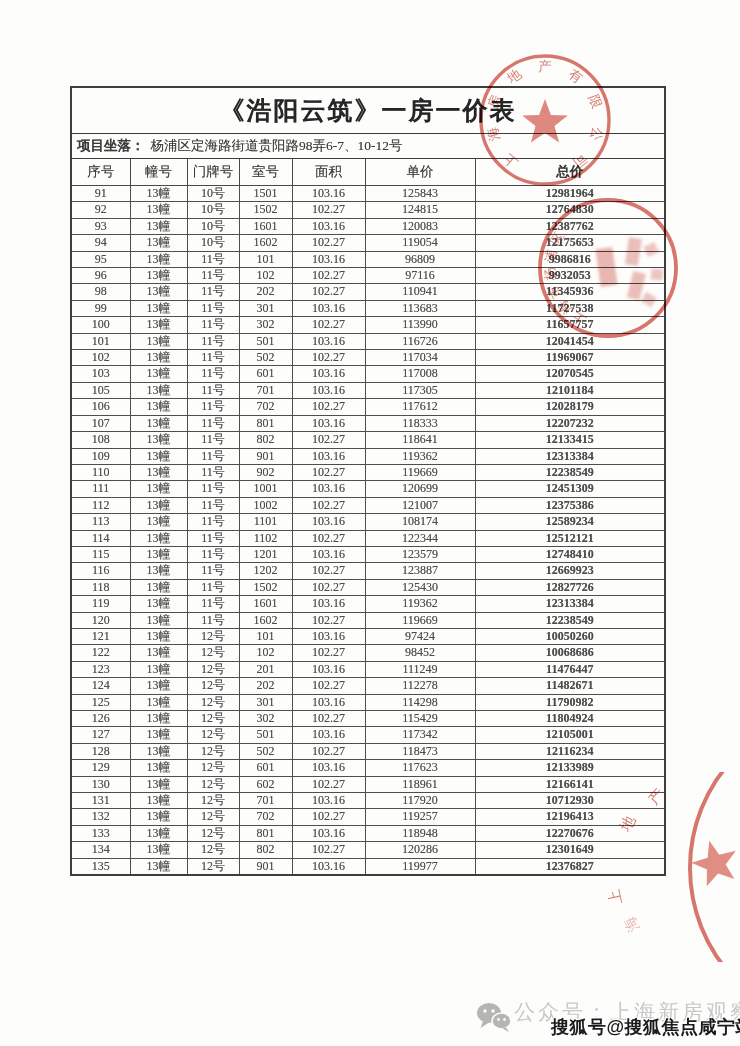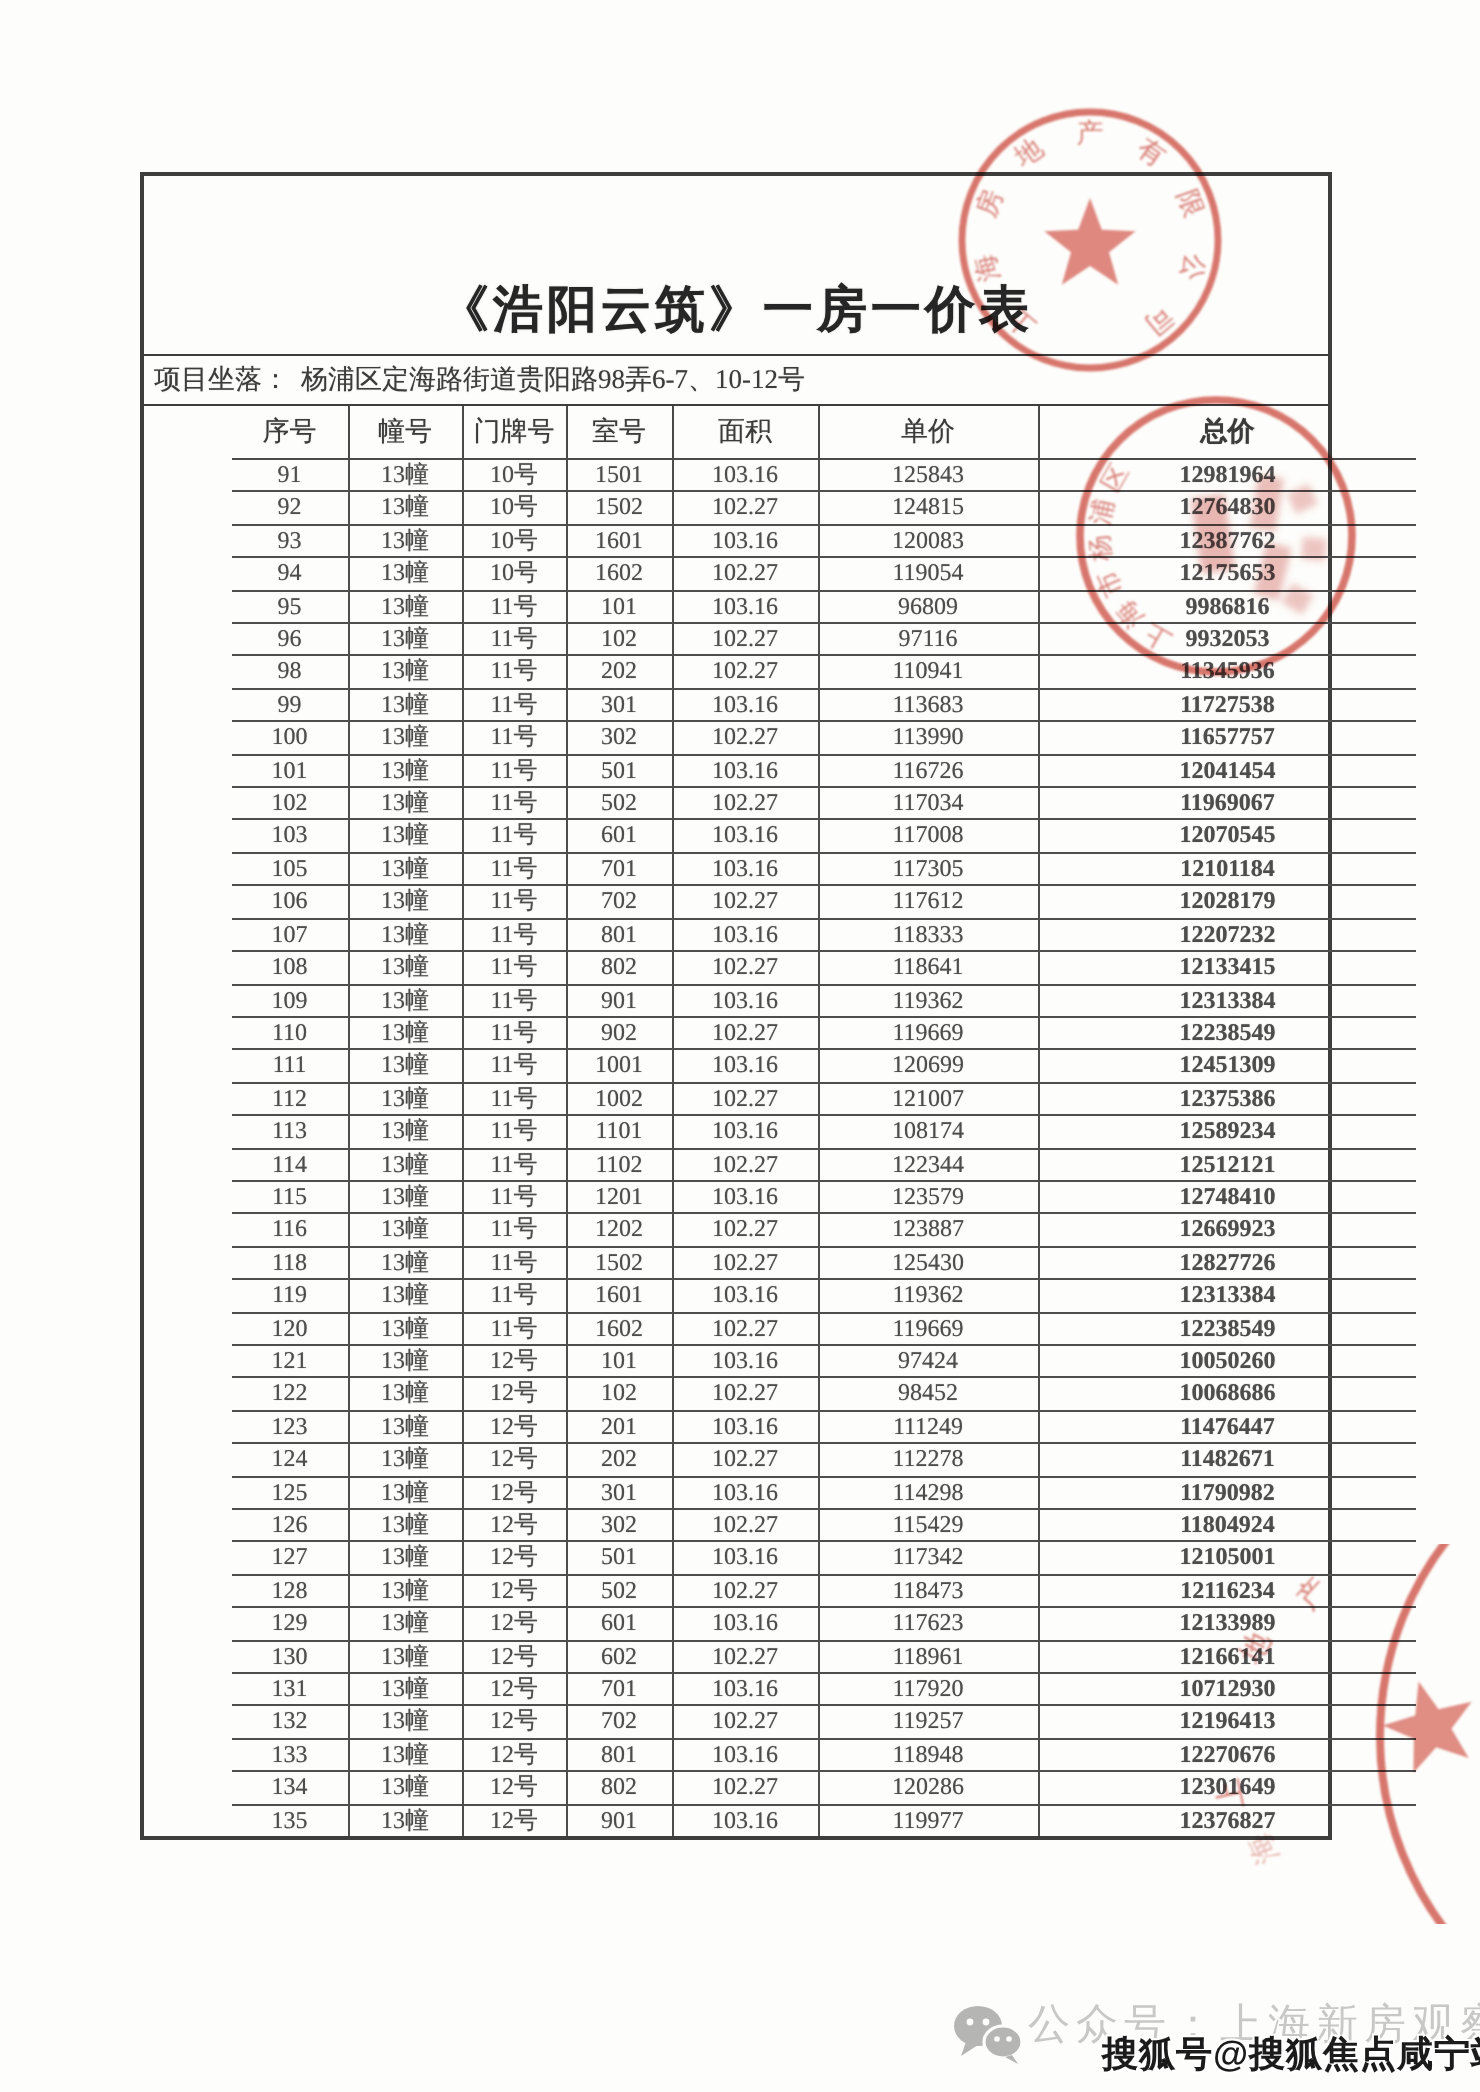--- a/index.html
+++ b/index.html
@@ -11,31 +11,30 @@
   
   .sheet{
     position:absolute;left:70px;top:86px;width:592px;
     border:2px solid #3e3e3e;background:transparent;
   }
   .title-row{
     height:45px;border-bottom:1.6px solid #3e3e3e;
     display:flex;align-items:center;justify-content:center;
     font-size:25px;font-weight:bold;color:#262626;letter-spacing:2px;
     text-shadow:0 0 .6px rgba(40,40,40,.5);
-    margin-top:44px;
   }
   .loc-row{
     height:24px;border-bottom:1.6px solid #3e3e3e;
     display:flex;align-items:center;
     font-size:13.5px;color:#3c3c3c;padding-left:5px;
     text-shadow:0 0 .5px rgba(60,60,60,.5);
   }
-  .loc-row .lbl{margin-right:6px;}
+  .loc-row .lbl{margin-right:6px;font-weight:bold;}
   table.price{
-    width:100%;border-collapse:collapse;table-layout:fixed;margin-left:44px;
+    width:100%;border-collapse:collapse;table-layout:fixed;
   }
   table.price th{
     height:24px;font-size:13.5px;font-weight:normal;color:#3b3b3b;
     border:1.4px solid #4a4a4a;border-top:none;
     text-shadow:0 0 .5px rgba(60,60,60,.5);
   }
   table.price td{
     height:15.4px;line-height:15.4px;padding:0;
     font-size:12px;text-align:center;color:#4d4d4d;
     border:1.4px solid #4e4e4e;

